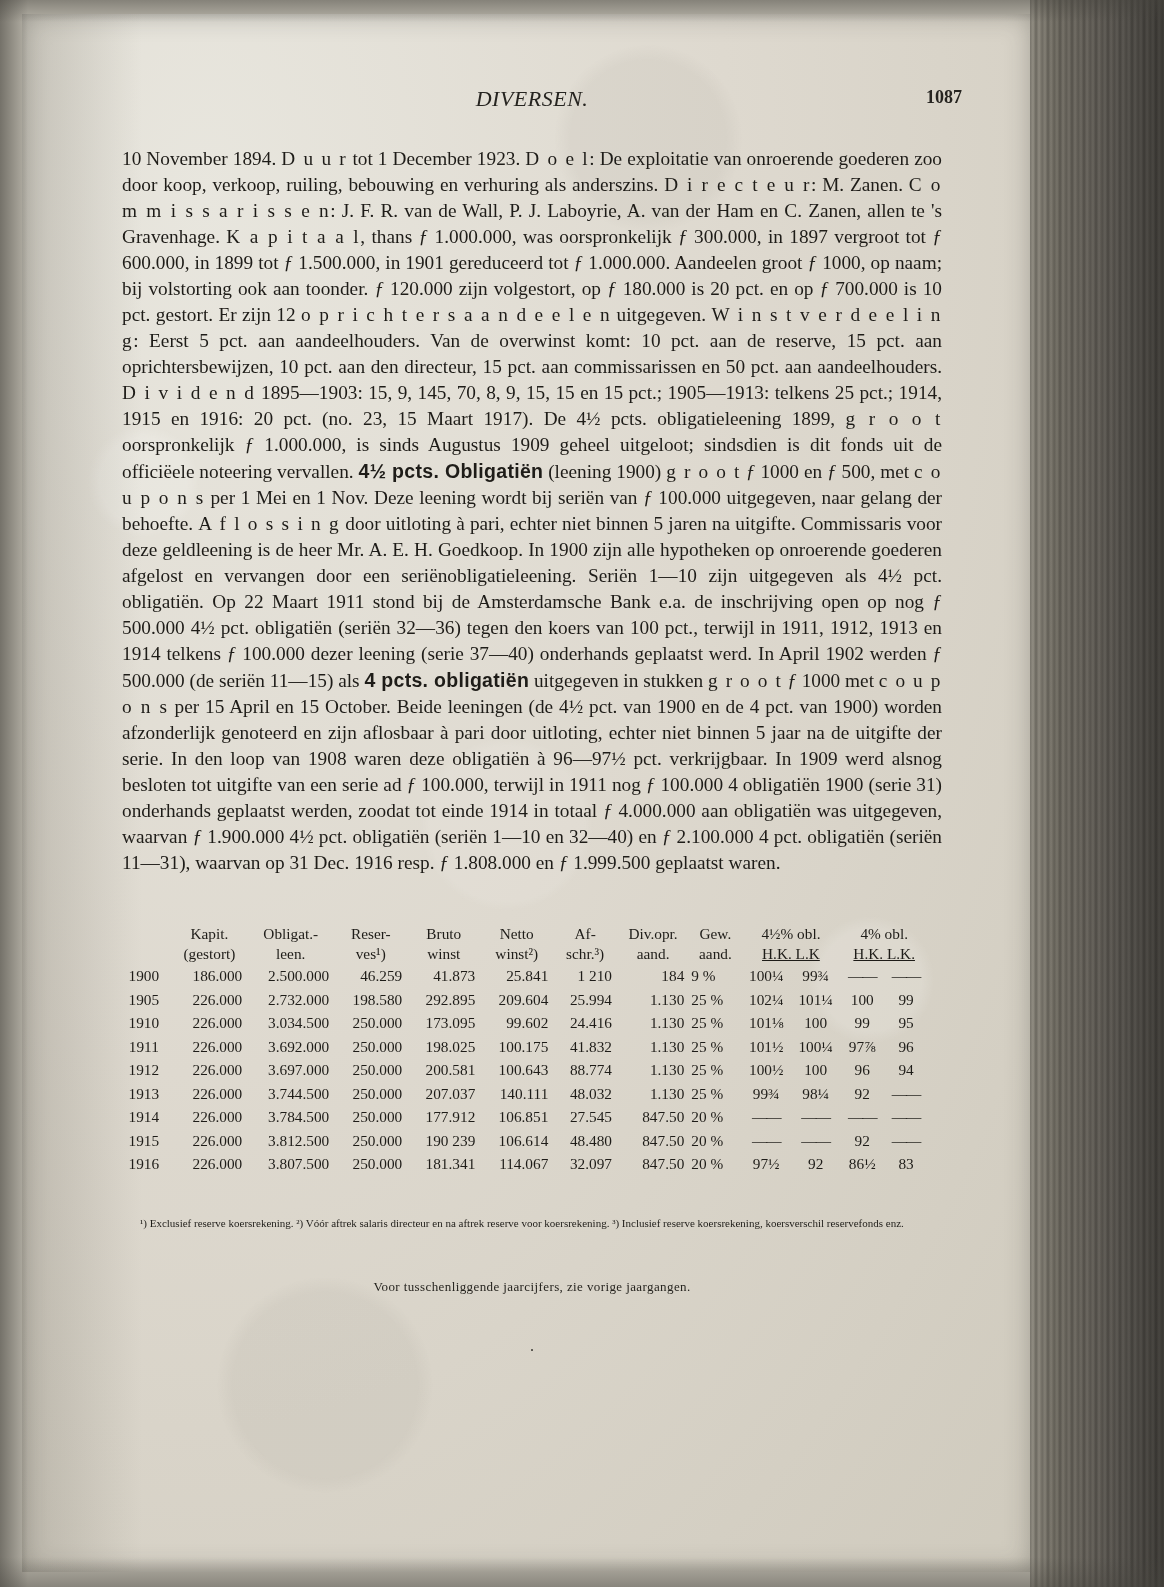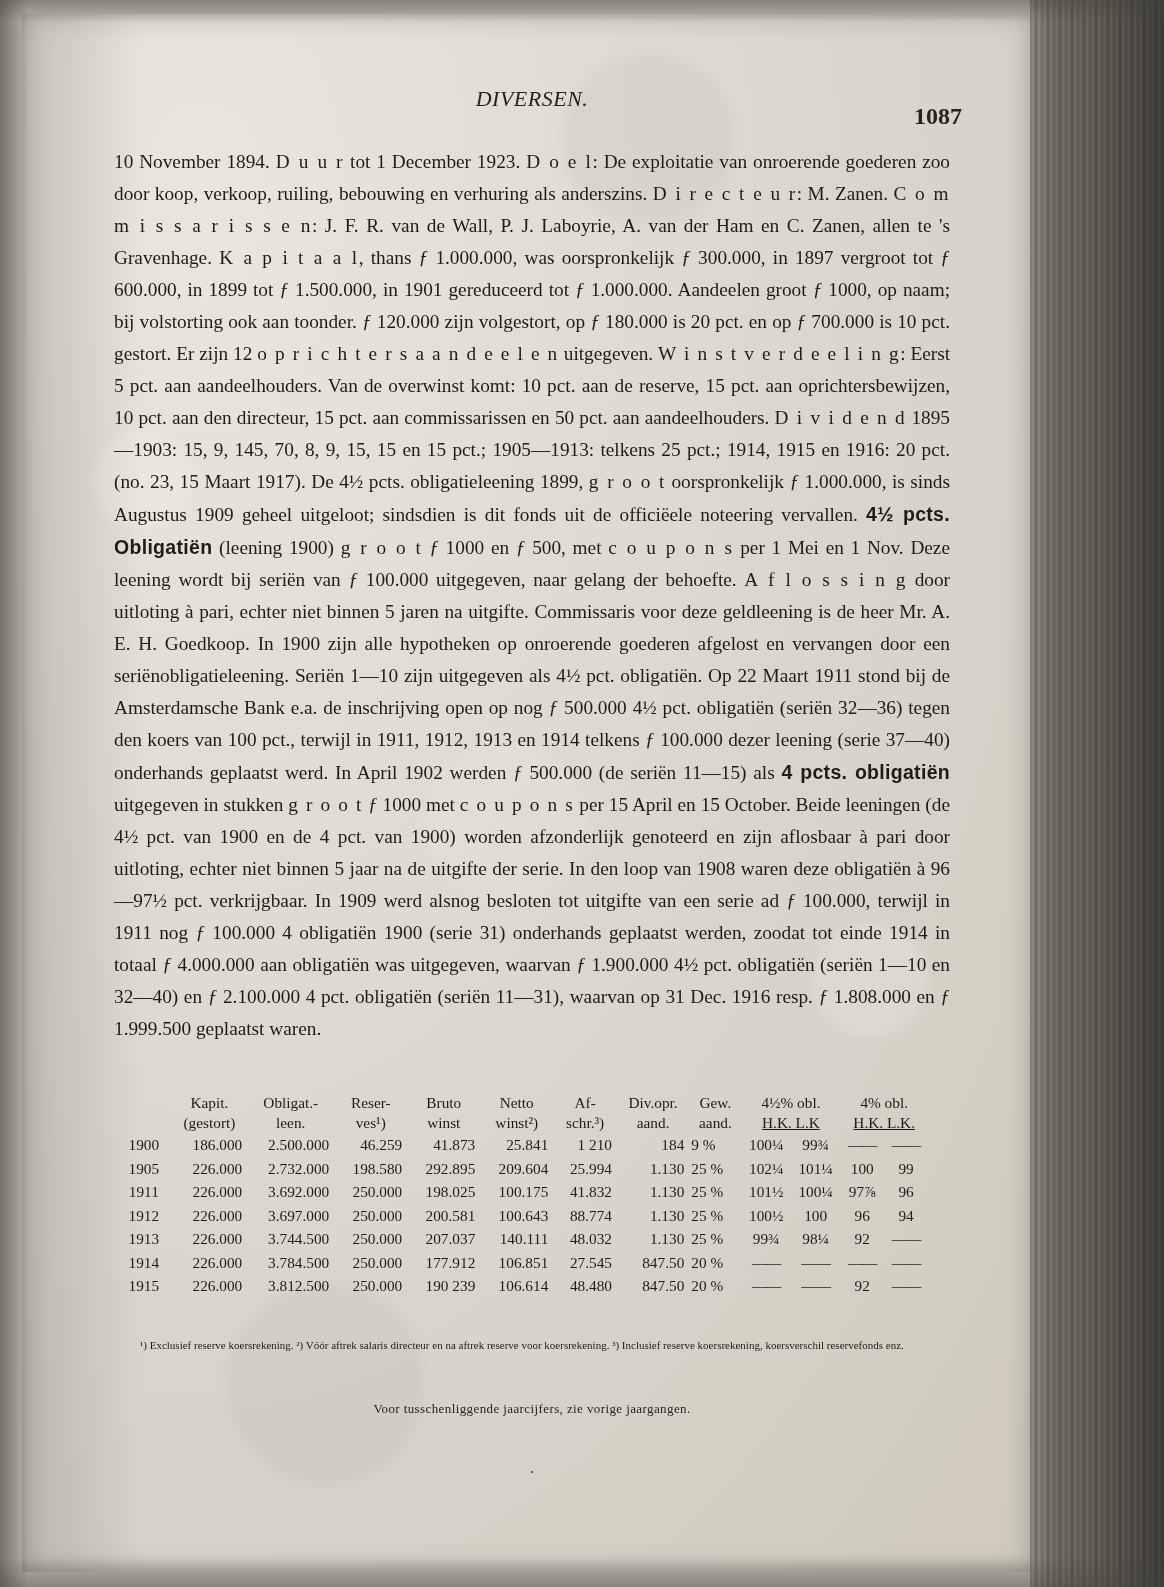--- a/index.html
+++ b/index.html
@@ -120,33 +120,33 @@
     left: 50%;
     transform: translateX(-50%);
     font-style: italic;
     font-size: 22px;
     letter-spacing: .5px;
     color: #262420;
   }
   .runhead-page {
     position: absolute;
     right: -12px;
-    top: 17px;
-    font-size: 24px;
+    top: 1px;
+    font-size: 18px;
     font-weight: bold;
     color: #262420;
   }
 
   .para {
     font-size: 19.3px;
-    line-height: 32px;
+    line-height: 26px;
     text-align: justify;
     text-justify: inter-word;
     color: #1e1c18;
-    margin: 0;
+    margin: 8px;
   }
   .para span { white-space: normal; }
   .sp2   { letter-spacing: 1.6px; }
   .sans  { font-family: "Liberation Sans", sans-serif; font-weight: bold; font-size: 19.5px; letter-spacing: .3px; }
   .fl    { font-style: italic; font-family: "Liberation Serif", serif; }
 
   
   .table-wrap {
     margin-top: 48px;
     padding-left: 8px;
@@ -287,20 +287,35 @@
                 <td>209.604</td>
                 <td>25.994</td>
                 <td>1.130</td>
                 <td class="pct" colspan="2">25 %</td>
                 <td class="q">102¼</td>
                 <td class="q">101¼</td>
                 <td class="q">100</td>
                 <td class="q">99</td>
               </tr>
               <tr>
+                <td class="year">1910</td>
+                <td>226.000</td>
+                <td>3.034.500</td>
+                <td>250.000</td>
+                <td>173.095</td>
+                <td>99.602</td>
+                <td>24.416</td>
+                <td>1.130</td>
+                <td class="pct" colspan="2">25 %</td>
+                <td class="q">101⅛</td>
+                <td class="q">100</td>
+                <td class="q">99</td>
+                <td class="q">95</td>
+              </tr>
+              <tr>
                 <td class="year">1911</td>
                 <td>226.000</td>
                 <td>3.692.000</td>
                 <td>250.000</td>
                 <td>198.025</td>
                 <td>100.175</td>
                 <td>41.832</td>
                 <td>1.130</td>
                 <td class="pct" colspan="2">25 %</td>
                 <td class="q">101½</td>
@@ -361,20 +376,35 @@
                 <td>190 239</td>
                 <td>106.614</td>
                 <td>48.480</td>
                 <td>847.50</td>
                 <td class="pct" colspan="2">20 %</td>
                 <td class="q dash">——</td>
                 <td class="q dash">——</td>
                 <td class="q">92</td>
                 <td class="q dash">——</td>
               </tr>
+              <tr>
+                <td class="year">1916</td>
+                <td>226.000</td>
+                <td>3.807.500</td>
+                <td>250.000</td>
+                <td>181.341</td>
+                <td>114.067</td>
+                <td>32.097</td>
+                <td>847.50</td>
+                <td class="pct" colspan="2">20 %</td>
+                <td class="q">97½</td>
+                <td class="q">92</td>
+                <td class="q">86½</td>
+                <td class="q">83</td>
+              </tr>
             </tbody>
         </table>
       </div>
 
       <div class="footnotes">
         <span class="ind">¹) Exclusief reserve koersrekening.  ²) Vóór aftrek salaris directeur en na aftrek reserve voor koersrekening.  ³) Inclusief reserve koersrekening, koersverschil reservefonds enz.</span>
       </div>
 
       <div class="closing">Voor tusschenliggende jaarcijfers, zie vorige jaargangen.</div>
 

